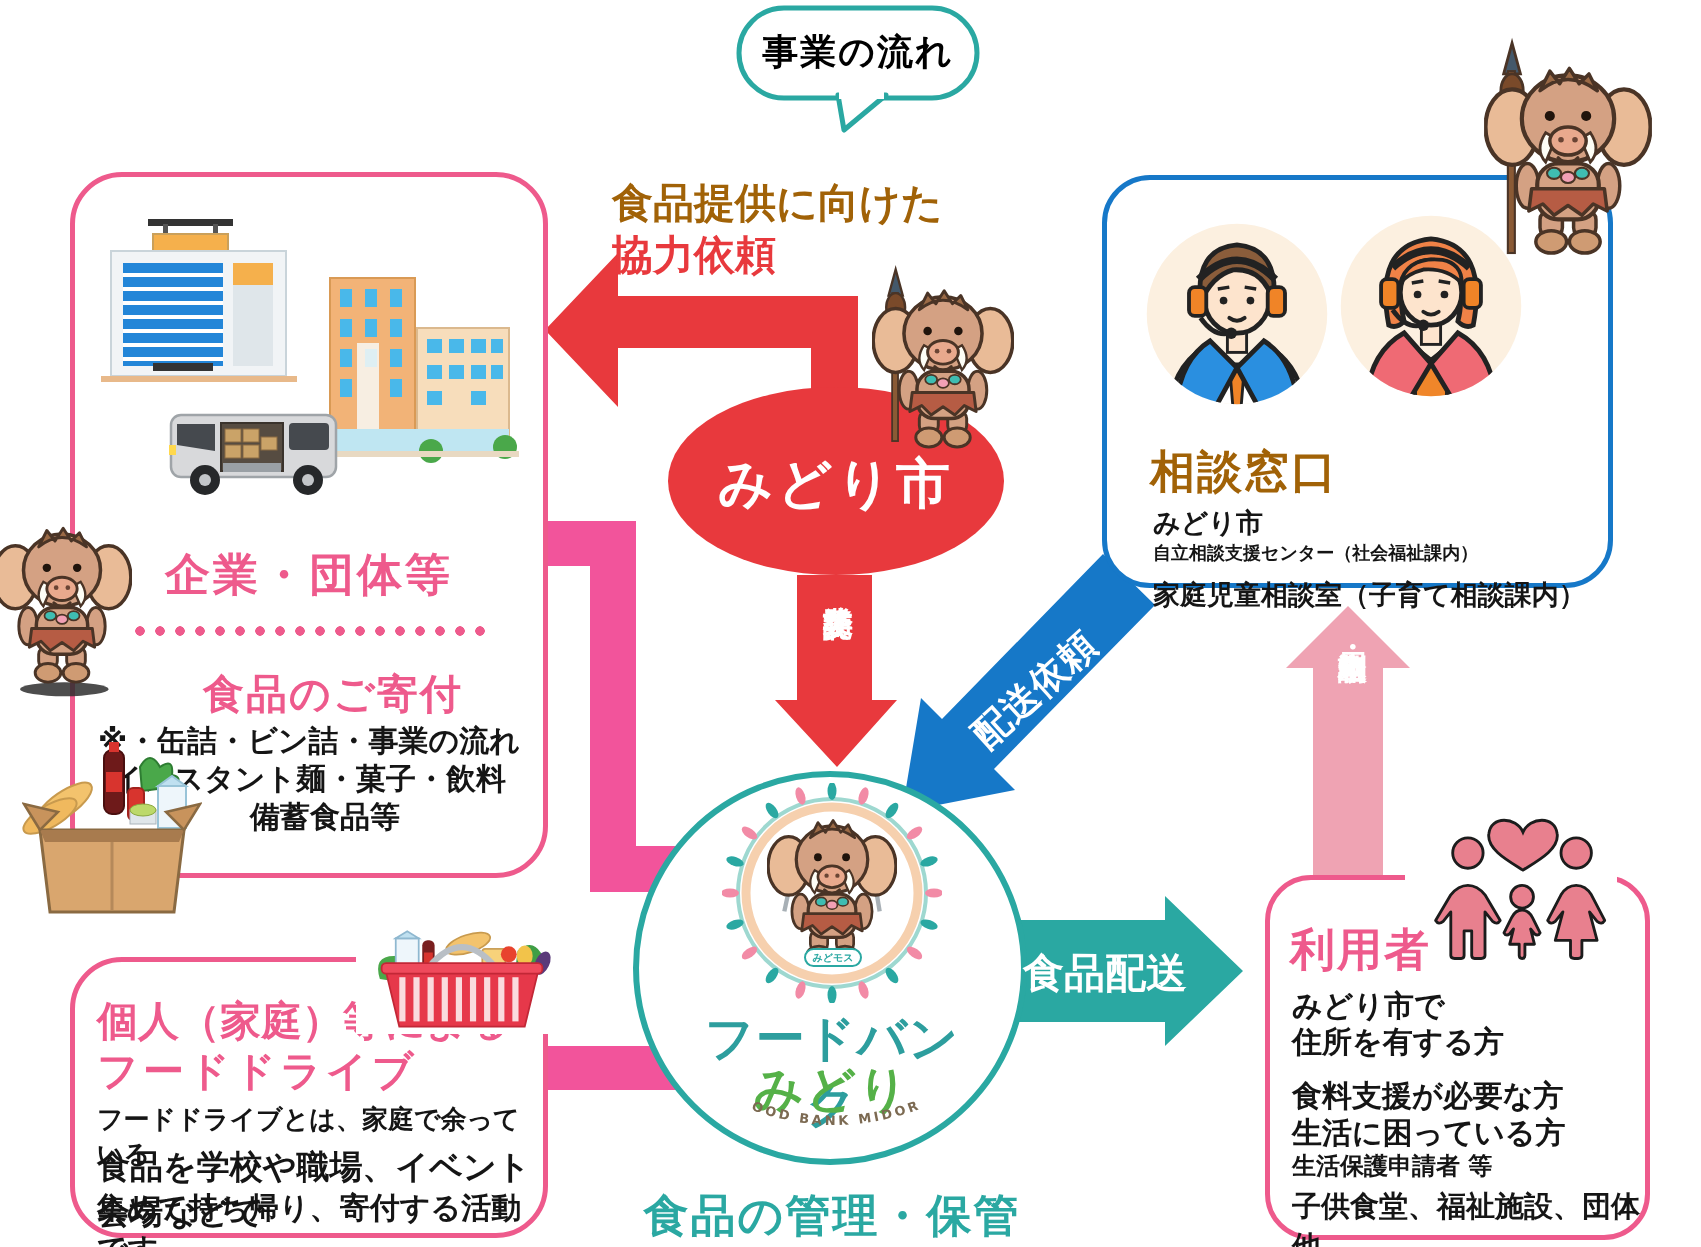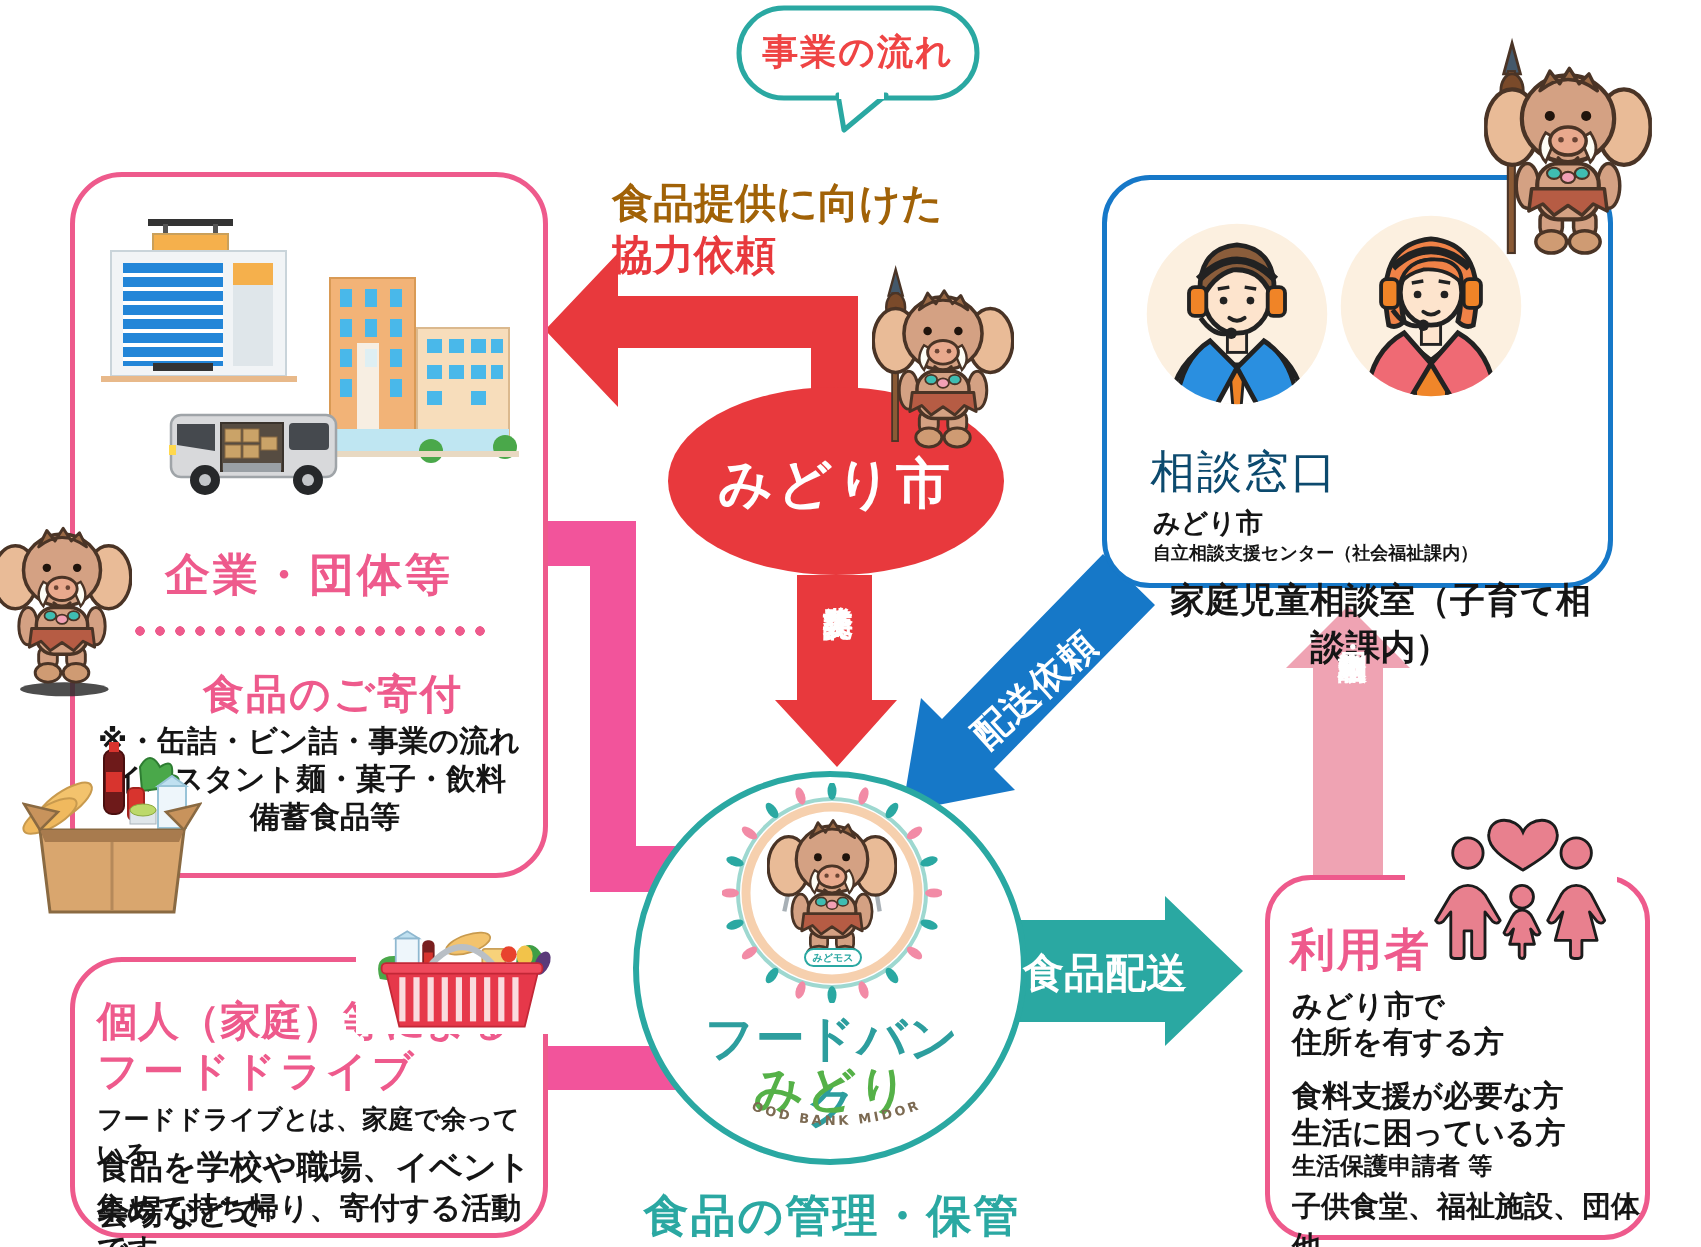--- a/index.html
+++ b/index.html
@@ -2,21 +2,21 @@
 <html><head>
 <meta charset="utf-8">
 <style>
   html,body{margin:0;padding:0;background:#fff;}
   body{font-family:"DejaVu Sans","Liberation Sans",sans-serif;}
   #stage{position:relative;width:1701px;height:1247px;background:#fff;overflow:hidden;}
   .abs{position:absolute;}
   .box{position:absolute;background:#fff;border:5px solid #ee5a8c;border-radius:52px;box-sizing:border-box;}
   .bluebox{position:absolute;background:#fff;border:5px solid #1678c8;border-radius:48px;box-sizing:border-box;}
   .ttl-pink{color:#ee5a8c;font-weight:bold;}
-  .ttl-blue{color:#0c4a6e;font-weight:normal;}
+  .ttl-blue{color:#a16207;font-weight:bold;}
   .txt{color:#151515;}
   .center{text-align:center;}
   .vtext{writing-mode:vertical-rl;text-orientation:upright;color:#fff;font-weight:bold;}
   .dotline{position:absolute;height:12px;background-image:radial-gradient(circle,#ee5a8c 4.5px,rgba(0,0,0,0) 5px);background-size:20px 12px;background-repeat:repeat-x;}
   .arrowlabel{position:absolute;color:#fff;font-weight:bold;}
   svg{display:block;}
 </style>
 </head>
 <body>
 
@@ -219,21 +219,21 @@
       <path d="M30,52 Q37,62 45,60" stroke="#222" stroke-width="2.5" fill="none"></path>
       <circle cx="46" cy="60" r="3" fill="#222"></circle>
       <circle cx="43" cy="44" r="2" fill="#222"></circle>
         <circle cx="57" cy="44" r="2" fill="#222"></circle>
       <path d="M40,38 L46,37 M54,37 L60,38" stroke="#222" stroke-width="1.8"></path>
       <path d="M46,53 Q50,56 54,53" stroke="#222" stroke-width="2" fill="none" stroke-linecap="round"></path>
     </svg>
     <div class="abs ttl-blue" style="left:43px;top:262px;font-size:45px;letter-spacing:2px;">相談窓口</div>
     <div class="abs txt" style="left:46px;top:325px;font-size:27px;font-weight:bold;">みどり市</div>
     <div class="abs txt" style="left:46px;top:361px;font-size:18px;font-weight:bold;">自立相談支援センター（社会福祉課内）</div>
-    <div class="abs txt" style="left:46px;top:397px;font-size:35px;font-weight:bold;text-align:center;">家庭児童相談室（子育て相談課内）</div>
+    <div class="abs txt" style="left:46px;top:397px;font-size:27px;font-weight:bold;text-align:center;">家庭児童相談室（子育て相談課内）</div>
   </div>
 
   <div class="abs" style="left:668px;top:387px;width:336px;height:188px;background:#e8393d;border-radius:50%;"></div>
   <div class="abs center" style="left:668px;top:448px;width:336px;font-size:54px;font-weight:bold;color:#fff;letter-spacing:4px;">みどり市</div>
 
   <div class="abs" style="left:612px;top:176px;font-size:41px;font-weight:bold;color:#a16207;">食品提供に向けた</div>
   <div class="abs" style="left:612px;top:228px;font-size:41px;font-weight:bold;color:#e8393d;">協力依頼</div>
 
   <div class="abs" style="left:633px;top:771px;width:394px;height:394px;background:#fff;border:6px solid #2aa8a2;border-radius:50%;box-sizing:border-box;"></div>
   <svg class="abs" style="left:722px;top:783px;width:220px;height:220px" viewBox="0 0 220 220">
@@ -286,21 +286,21 @@
   <div class="vtext abs" style="left:817px;top:582px;font-size:30px;letter-spacing:1px;">業務委託</div>
   <div class="arrowlabel center" style="left:935px;top:665px;width:200px;font-size:37px;transform:rotate(-42deg);letter-spacing:1px;">配送依頼</div>
   <div class="arrowlabel center" style="left:1010px;top:946px;width:190px;font-size:41px;">食品配送</div>
   <div class="vtext abs" style="left:1333px;top:630px;font-size:29px;">利用申込・相談</div>
 
   <svg class="abs" style="left:735px;top:4px;width:246px;height:130px" viewBox="0 0 246 130">
     <rect x="4" y="4" width="238" height="90" rx="45" fill="#fff" stroke="#2aa8a2" stroke-width="5"></rect>
     <path d="M103,91 L151,91 L109,126 Z" fill="#fff" stroke="#2aa8a2" stroke-width="5" stroke-linejoin="round"></path>
     <rect x="104" y="86" width="45" height="9" fill="#fff"></rect>
   </svg>
-  <div class="abs center" style="left:735px;top:28px;width:246px;font-size:36px;font-weight:bold;color:#ef4444;letter-spacing:2px;">事業の流れ</div>
+  <div class="abs center" style="left:735px;top:28px;width:246px;font-size:36px;font-weight:bold;color:#000000;letter-spacing:2px;">事業の流れ</div>
 
   <div class="abs" style="left:356px;top:924px;width:212px;height:110px;background:#fff;"></div>
   <svg class="abs" style="left:362px;top:926px;width:200px;height:106px" viewBox="0 0 210 120">
     <path d="M12,60 q-8,-26 16,-26 q20,-4 18,16 l-8,14 Z" fill="#4aa84a"></path>
     <path d="M168,28 q16,-14 26,2 q10,14 -6,20 l-22,-6 Z" fill="#3f9e45"></path>
     <ellipse cx="196" cy="42" rx="8" ry="14" transform="rotate(25 196 42)" fill="#5a3a7a"></ellipse>
     <rect x="30" y="14" width="26" height="38" fill="#eef6fb" stroke="#8fb8d0" stroke-width="2"></rect>
     <polygon points="30,14 43,6 56,14" fill="#bfe0f0" stroke="#8fb8d0" stroke-width="2"></polygon>
     <rect x="60" y="16" width="14" height="40" rx="6" fill="#7a1f1f"></rect>
     <rect x="62" y="30" width="10" height="14" fill="#d8342e"></rect>

